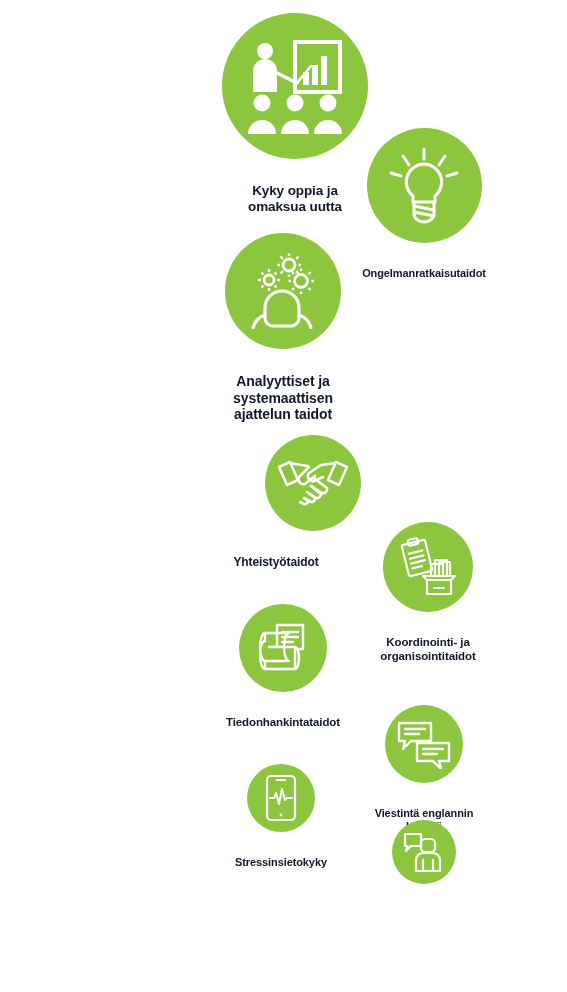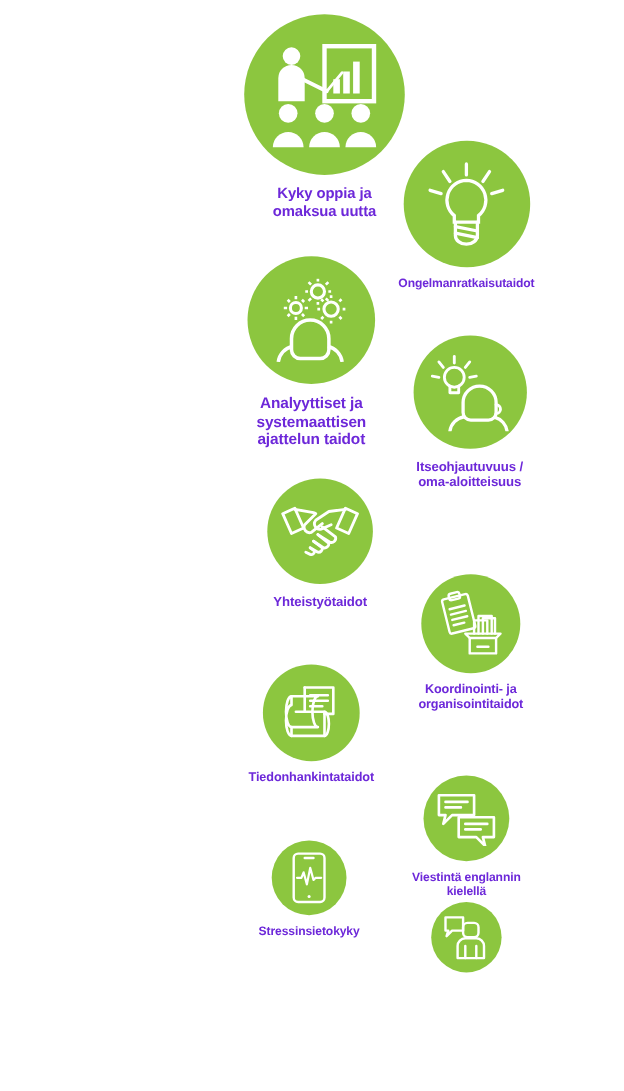--- a/index.html
+++ b/index.html
@@ -30,24 +30,24 @@
     background: #8CC63F;
     display: flex;
     align-items: center;
     justify-content: center;
     box-sizing: border-box;
   }
   .bubble svg {
     display: block;
   }
   .node-label {
-    margin-top: 9px;
+    margin-top: 24px;
     text-align: center;
     font-weight: bold;
-    color: #6d28d9;
+    color: #0f172a;
     line-height: 1.18;
     white-space: pre-line;
     letter-spacing: -0.1px;
   }
 </style>
 </head>
 <body>
 
 <div id="infographic">
 
@@ -120,48 +120,22 @@
           <path d="M10 76 a16 16 0 0 1 13 -14" stroke-width="3.2"></path>
           <path d="M68 76 a16 16 0 0 0 -13 -14" stroke-width="3.2"></path>
         </g>
       </svg>
     </div>
     <div class="node-label" style="font-size:14px; width:170px;">Analyyttiset ja
 systemaattisen
 ajattelun taidot</div>
   </div>
 
-  <div class="node" style="left:342px; top:305px; width:170px;">
-    <div class="bubble" style="width:103px;height:103px;">
-      <svg width="72" height="70" viewBox="0 0 72 70">
-        <g fill="none" stroke="#fff" stroke-width="2.6" stroke-linecap="round" stroke-linejoin="round">
-
-          <path d="M22 2 L22 8"></path>
-          <path d="M8 7 L12 12"></path>
-          <path d="M36 7 L32 12"></path>
-          <path d="M2 20 L8 21"></path>
-          <path d="M42 20 L36 21"></path>
-
-          <circle cx="22" cy="21" r="9"></circle>
-          <path d="M18 29 L18 35 L26 35 L26 29"></path>
-
-          <path d="M30 44 a15 15 0 0 1 30 0 l0 9 a7 7 0 0 1 -7 7 l-16 0 a7 7 0 0 1 -7 -7 Z" stroke-width="3"></path>
-
-          <path d="M60 46 a4 4 0 0 1 0 8" stroke-width="2.6"></path>
-
-          <path d="M18 70 a15 15 0 0 1 13 -13" stroke-width="3"></path>
-          <path d="M70 70 a15 15 0 0 0 -11 -12.5" stroke-width="3"></path>
-        </g>
-      </svg>
-    </div>
-    <div class="node-label" style="font-size:12px; width:170px;">Itseohjautuvuus /
-oma-aloitteisuus</div>
-  </div>
-
-  <div class="node" style="left:206px; top:435px; width:170px;">
+
+  <div class="node" style="left:191px; top:435px; width:170px;align-items:flex-end;">
     <div class="bubble" style="width:96px;height:96px;">
       <svg width="72" height="52" viewBox="0 0 72 52">
         <g fill="none" stroke="#fff" stroke-width="2.6" stroke-linejoin="round" stroke-linecap="round">
 
           <path d="M2 10 L13 5 L21 23 L10 28 Z"></path>
 
           <path d="M70 10 L59 5 L51 23 L62 28 Z"></path>
 
           <path d="M13 6 L30 9 a5 5 0 0 1 2 1 L22 20 a5 5 0 0 0 6 7 L38 19"></path>
 

